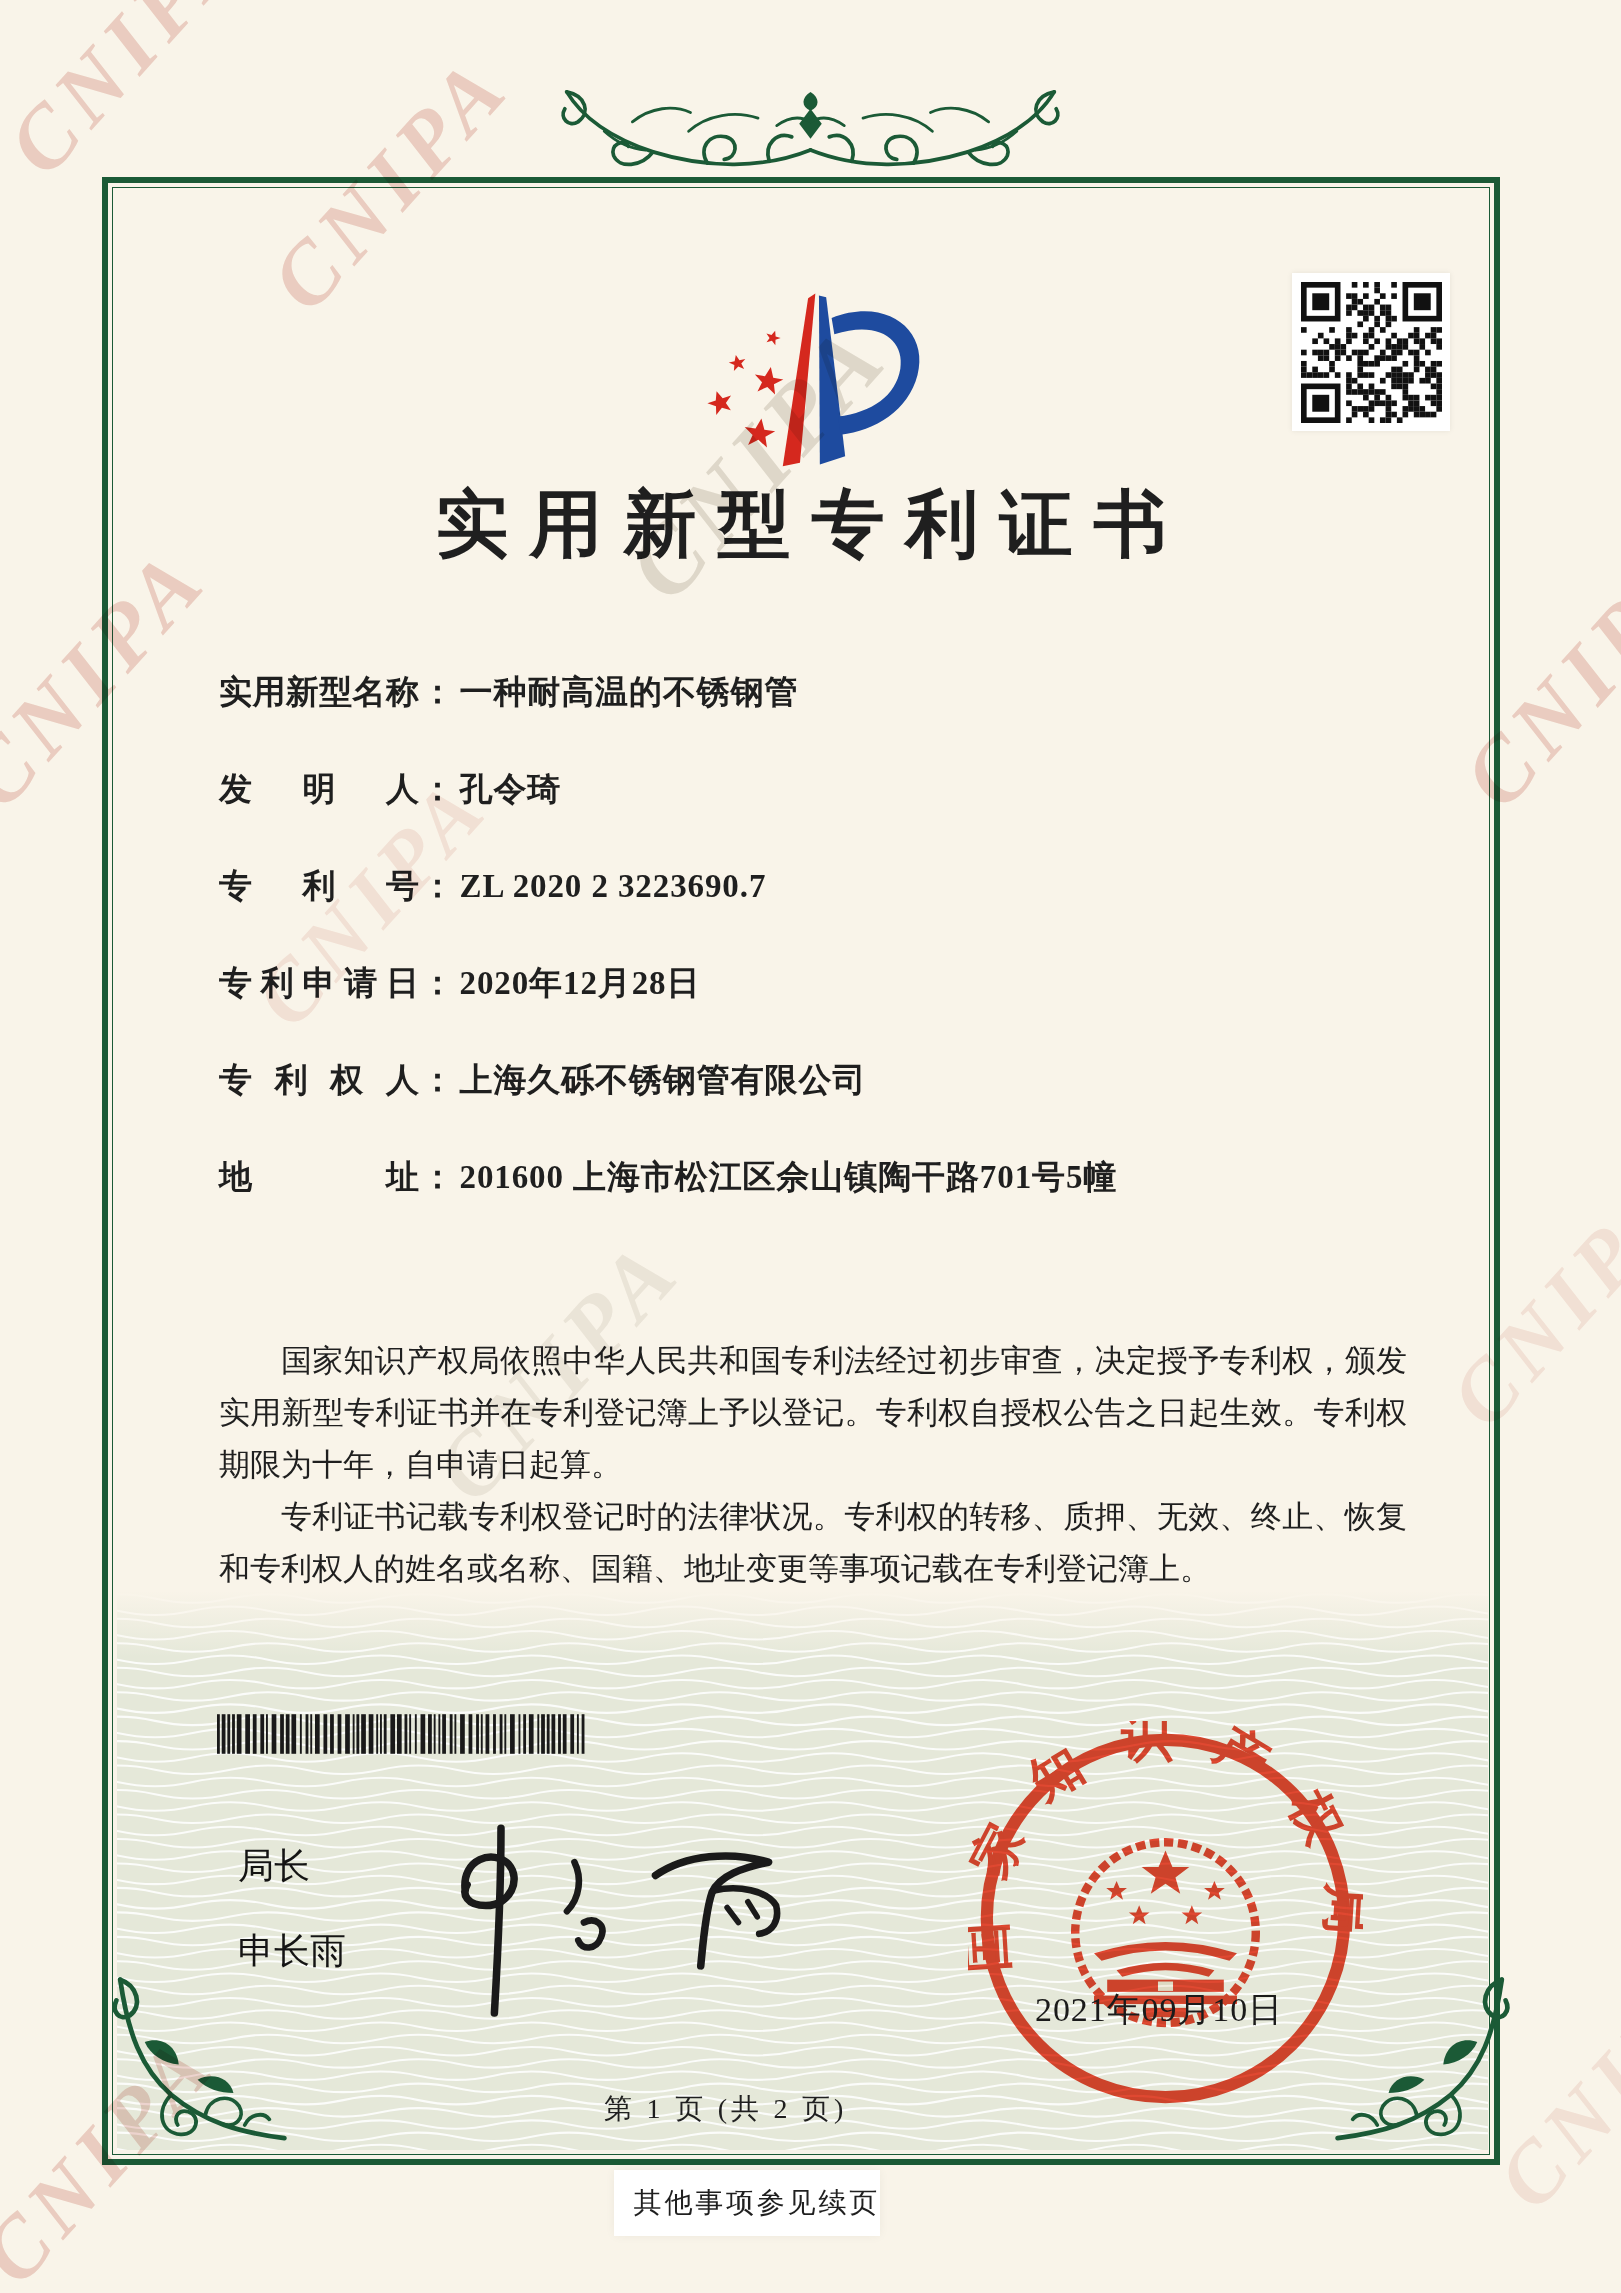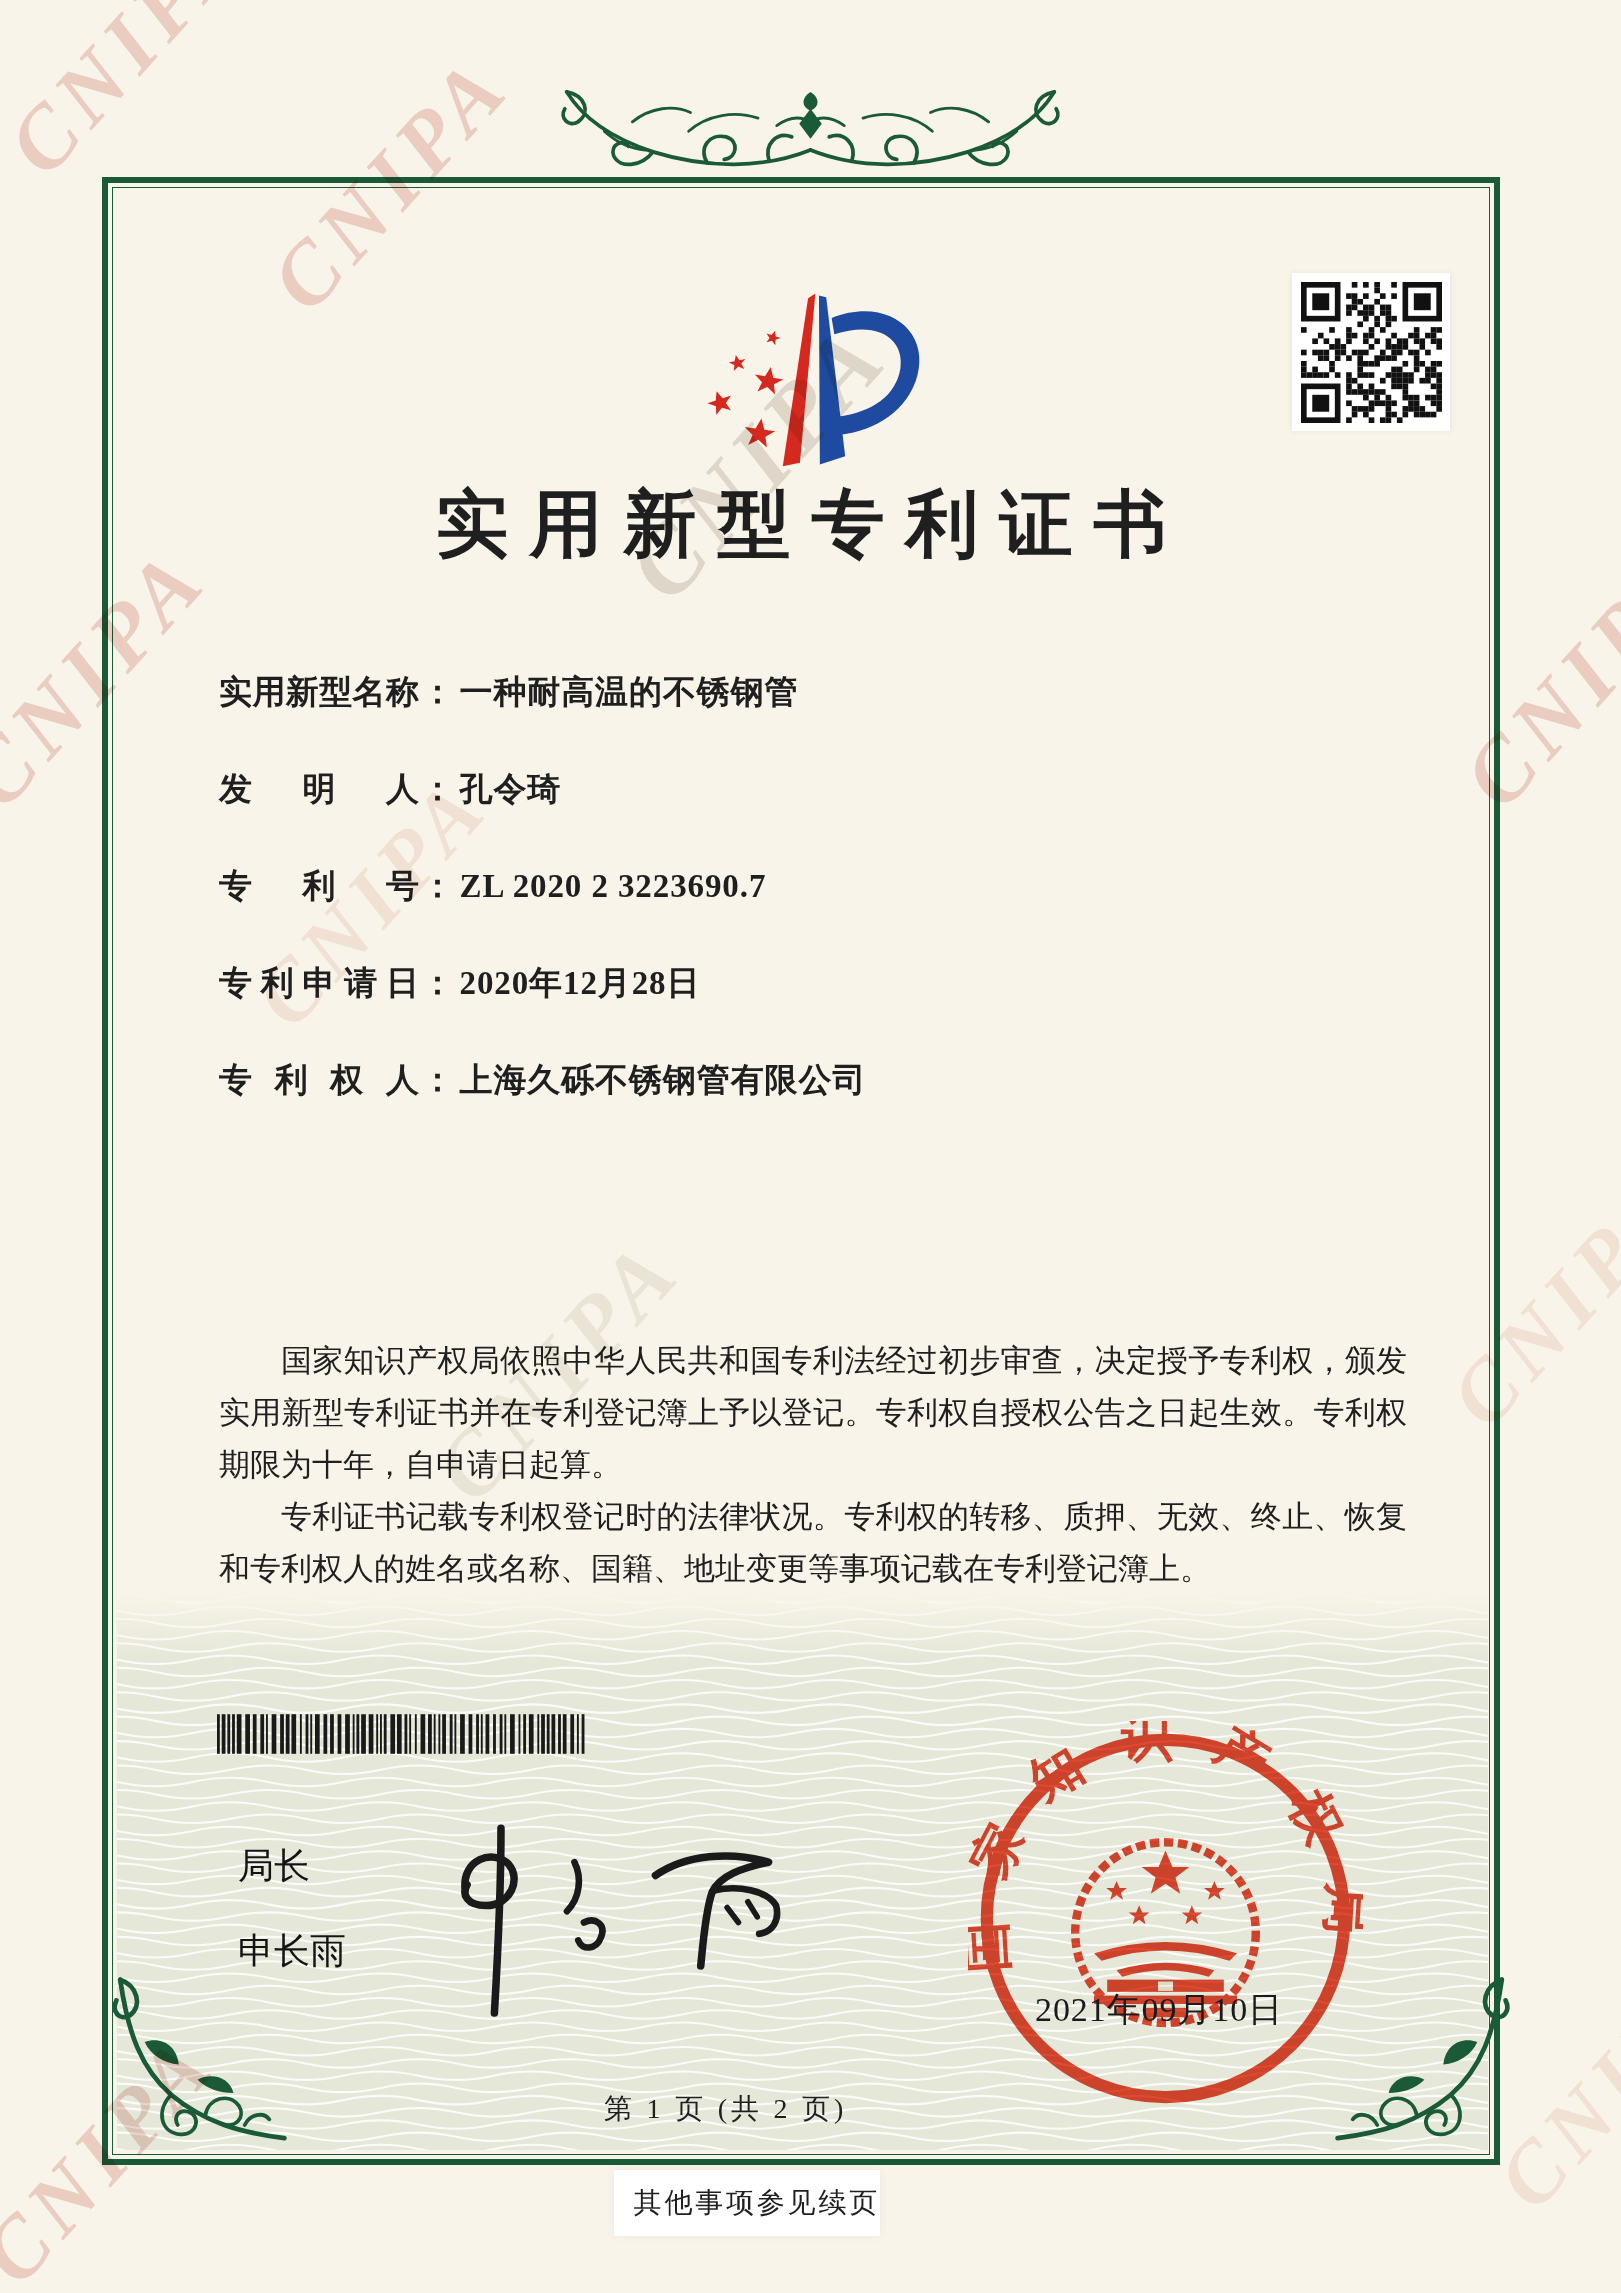--- a/index.html
+++ b/index.html
@@ -438,20 +438,23 @@
     </div>
     <div class="field-row">
       <span class="field-label">专利号</span><span class="field-colon">：</span><span class="field-value">ZL 2020 2 3223690.7</span>
     </div>
     <div class="field-row">
       <span class="field-label">专利申请日</span><span class="field-colon">：</span><span class="field-value">2020年12月28日</span>
     </div>
     <div class="field-row">
       <span class="field-label">专利权人</span><span class="field-colon">：</span><span class="field-value">上海久砾不锈钢管有限公司</span>
     </div>
+    <div class="field-row">
+      <span class="field-label">地址</span><span class="field-colon">：</span><span class="field-value">201600 上海市松江区佘山镇陶干路701号5幢</span>
+    </div>
   </div>
 
   <div class="abs body-text">
     <p>国家知识产权局依照中华人民共和国专利法经过初步审查，决定授予专利权，颁发实用新型专利证书并在专利登记簿上予以登记。专利权自授权公告之日起生效。专利权期限为十年，自申请日起算。</p>
     <p>专利证书记载专利权登记时的法律状况。专利权的转移、质押、无效、终止、恢复和专利权人的姓名或名称、国籍、地址变更等事项记载在专利登记簿上。</p>
   </div>
 
   <svg class="abs barcode" id="barcode" width="375" height="40" xmlns="http://www.w3.org/2000/svg" viewBox="0 0 398 42">
       <rect x="0" y="0" width="3" height="42" fill="#191919"></rect>
       <rect x="5" y="0" width="4" height="42" fill="#191919"></rect>

